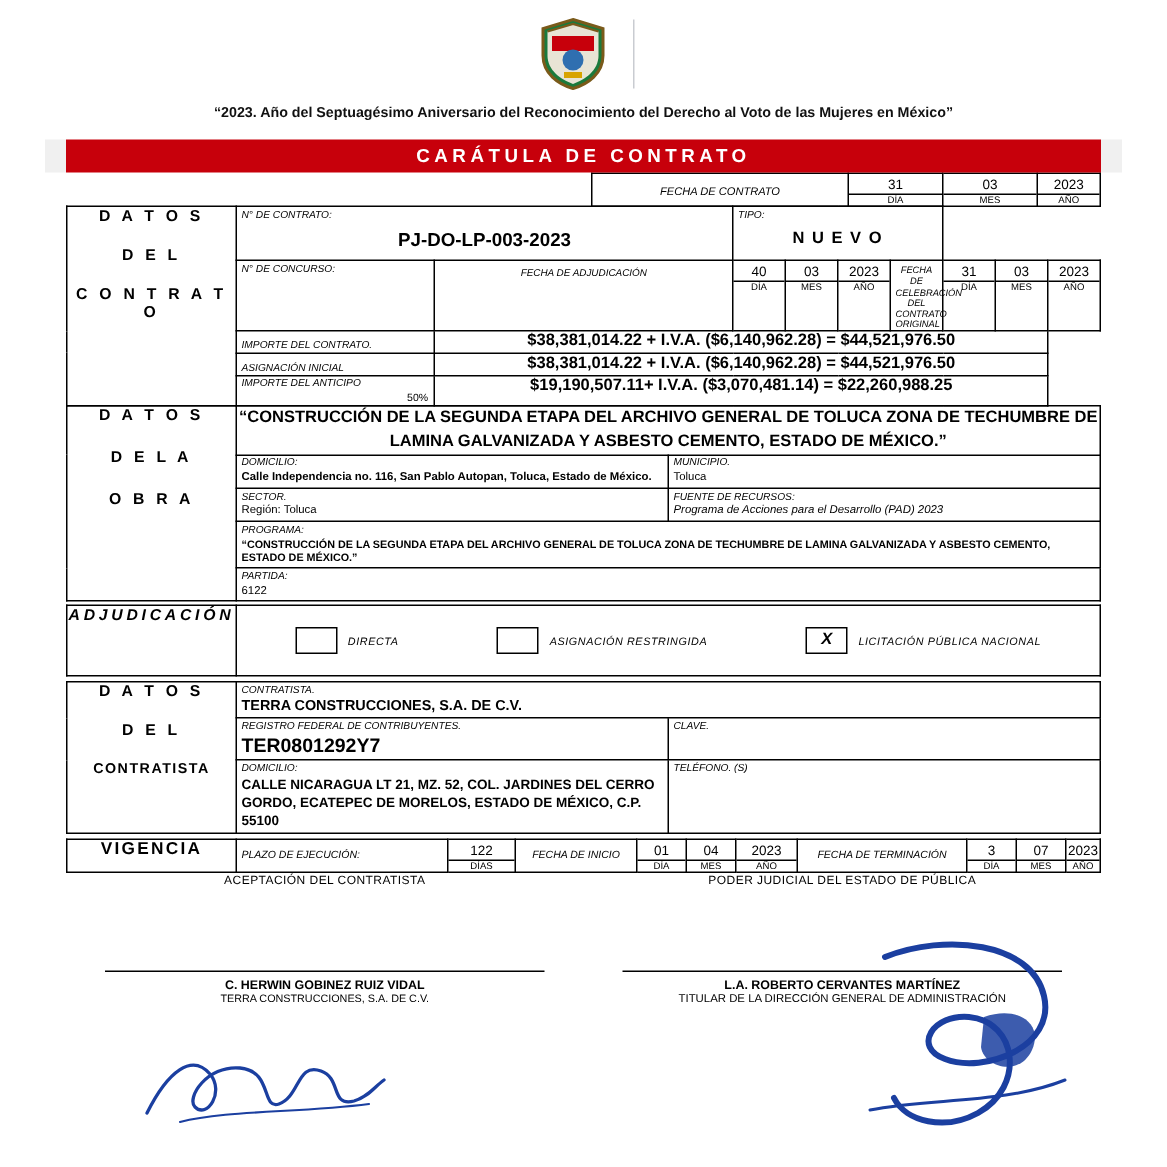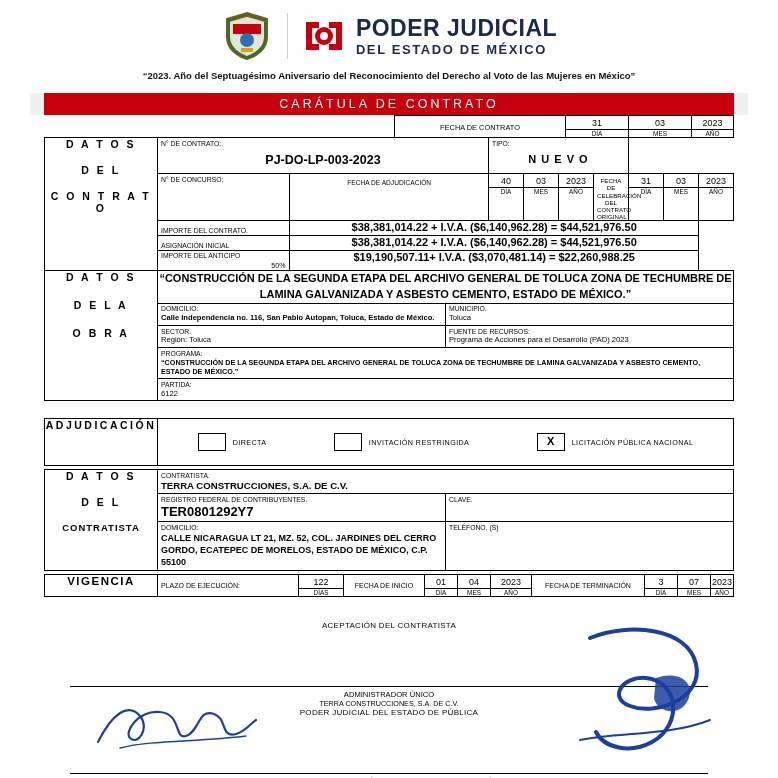--- a/index.html
+++ b/index.html
@@ -30,27 +30,27 @@
   .titlebar{
     position:relative;margin:12px 44px 0 44px;height:22px;
     background:#c7000b;
     display:flex;align-items:center;justify-content:center;
   }
   .titlebar:before,.titlebar:after{
     content:"";position:absolute;top:0;width:14px;height:22px;background:#f0f0f0;
   }
   .titlebar:before{left:-14px;}
   .titlebar:after{right:-14px;}
-  .titlebar span{color:#fff;font-size:12.5px;font-weight:normal;letter-spacing:3px;}
+  .titlebar span{color:#fff;font-size:12.5px;font-weight:bold;letter-spacing:3px;}
 
   
   .form{margin:0 44px;}
   table.f{border-collapse:collapse;width:100%;table-layout:fixed;}
   table.f td{border:1px solid #000;vertical-align:top;padding:0;}
-  .lbl{font-size:6.8px;padding:1.5px 3px 0 3px;line-height:1.15;}
+  .lbl{font-size:6.8px;padding:1.5px 3px 0 3px;line-height:1.15;font-style:italic;}
   .val{font-size:8.6px;padding:0 3px 2px 3px;font-weight:bold;line-height:1.2;}
   .center{text-align:center;}
   .nb{border:none !important;}
   .sect-label{
     font-size:10.5px;font-weight:bold;letter-spacing:2.5px;text-align:center;
     vertical-align:middle;
   }
   .big{font-size:12.5px;font-weight:bold;text-align:center;padding:6px 2px;}
   .mono-amt{font-size:11px;font-weight:bold;text-align:center;padding:3px 2px;}
   .dma{font-size:6.4px;text-align:center;line-height:1.1;padding:0;}
@@ -59,21 +59,21 @@
   .sub{font-size:7.6px;font-weight:bold;line-height:1.3;padding:0 3px 2px 3px;}
   .small-note{font-size:7.2px;line-height:1.3;padding:0 3px 2px 3px;}
   .adj-box{width:26px;height:16px;border:1px solid #000;display:inline-block;vertical-align:middle;
            text-align:center;font-size:11px;font-weight:bold;line-height:15px;}
   .adj-row{display:flex;align-items:center;justify-content:space-around;height:46px;padding:0 6px;}
   .adj-item{display:flex;align-items:center;gap:7px;}
   .adj-item .t{font-size:7.2px;letter-spacing:.4px;}
   .vig-label{font-size:11.5px;font-weight:bold;letter-spacing:1.5px;text-align:center;vertical-align:middle;}
 
   
-  .signs{margin:24px 44px 0 44px;display:flex;flex-direction:column;}
+  .signs{margin:0 44px 0 44px;display:flex;}
   .sgn{flex:1;text-align:center;position:relative;}
   .sgn .cap{font-size:8px;letter-spacing:.3px;}
   .sgn .line{border-top:1px solid #000;margin:56px 26px 3px 26px;}
   .sgn .nm{font-size:8.3px;font-weight:bold;}
   .sgn .rl{font-size:7.6px;}
   .sgn .rl2{font-size:7.2px;}
 
   .ink{position:absolute;pointer-events:none;}
 </style>
 </head>
@@ -86,32 +86,20 @@
       <svg width="52" height="52" viewBox="0 0 52 52">
         <path d="M26 3 L46 9 V27 C46 39 36 46 26 49 C16 46 6 39 6 27 V9 Z" fill="#1a7a3c" stroke="#7a5a1a" stroke-width="2"></path>
         <path d="M26 6 L43 11 V27 C43 37 34 43 26 46 C18 43 9 37 9 27 V11 Z" fill="#e8e4d5"></path>
         <rect x="12" y="14" width="28" height="10" fill="#c7000b"></rect>
         <circle cx="26" cy="30" r="7" fill="#2f6fb0"></circle>
         <path d="M20 38 h12 v4 h-12 z" fill="#d8a400"></path>
         <path d="M9 11 L26 6 L43 11" fill="none" stroke="#7a5a1a" stroke-width="1.5"></path>
       </svg>
     </div>
     <div class="divider-v"></div>
-    <div class="brand">
-      <svg class="brand-mark" viewBox="0 0 44 44">
-        <path d="M4 8 h13 v6 h-7 v16 h7 v6 H4 z" fill="#c7000b"></path>
-        <path d="M40 8 h-13 v6 h7 v16 h-7 v6 h13 z" fill="#c7000b"></path>
-        <circle cx="22" cy="22" r="9" fill="#c7000b"></circle>
-        <circle cx="22" cy="22" r="4" fill="#ffffff"></circle>
-      </svg>
-      <div class="brand-text">
-        <div class="l1">PODER JUDICIAL</div>
-        <div class="l2">DEL ESTADO DE MÉXICO</div>
-      </div>
-    </div>
   </div>
 
   <div class="lema">“2023. Año del Septuagésimo Aniversario del Reconocimiento del Derecho al Voto de las Mujeres en México”</div>
 
   <div class="titlebar">
     <span>CARÁTULA DE CONTRATO</span>
   </div>
 
   <div class="form">
 
@@ -233,51 +221,51 @@
           <div class="sub" style="font-weight:normal;">Toluca</div>
         </td>
       </tr>
       <tr>
         <td>
           <div class="lbl">SECTOR.</div>
           <div class="sub" style="font-weight:normal;">Región: Toluca</div>
         </td>
         <td>
           <div class="lbl">FUENTE DE RECURSOS:</div>
-          <div class="sub" style="font-weight:normal;">Programa de Acciones para el Desarrollo (PAD) 2023</div>
+          <div class="sub" style="font-weight:normal;font-style:italic;">Programa de Acciones para el Desarrollo (PAD) 2023</div>
         </td>
       </tr>
       <tr>
         <td colspan="2">
           <div class="lbl">PROGRAMA:</div>
           <div class="small-note" style="font-weight:bold;">“CONSTRUCCIÓN DE LA SEGUNDA ETAPA DEL ARCHIVO GENERAL DE TOLUCA ZONA DE TECHUMBRE DE LAMINA GALVANIZADA Y ASBESTO CEMENTO, ESTADO DE MÉXICO.”</div>
         </td>
       </tr>
       <tr>
         <td colspan="2">
           <div class="lbl">PARTIDA:</div>
           <div class="sub" style="font-weight:normal;">6122</div>
         </td>
       </tr>
     </tbody>
       </table>
 
-    <table class="f" style="margin-top:17px;">
+    <table class="f" style="margin-top:2px;font-style:italic;">
       <tbody>
           <tr>
         <td style="width:112px;" class="sect-label">ADJUDICACIÓN</td>
         <td>
           <div class="adj-row">
             <div class="adj-item">
               <span class="adj-box"></span>
               <span class="t">DIRECTA</span>
             </div>
             <div class="adj-item">
               <span class="adj-box"></span>
-              <span class="t">INVITACIÓN RESTRINGIDA</span>
+              <span class="t">ASIGNACIÓN RESTRINGIDA</span>
             </div>
             <div class="adj-item">
               <span class="adj-box">X</span>
               <span class="t">LICITACIÓN PÚBLICA NACIONAL</span>
             </div>
           </div>
         </td>
       </tr>
     </tbody>
       </table>
@@ -361,26 +349,27 @@
         </td>
       </tr>
     </tbody>
       </table>
   </div>
 
   <div class="signs">
     <div class="sgn">
       <div class="cap">ACEPTACIÓN DEL CONTRATISTA</div>
       <div class="line"></div>
-      <div class="rl">ADMINISTRADOR ÚNICO</div>
+      <div class="nm">C. HERWIN GOBINEZ RUIZ VIDAL</div>
       <div class="rl2">TERRA CONSTRUCCIONES, S.A. DE C.V.</div>
     </div>
     <div class="sgn">
       <div class="cap">PODER JUDICIAL DEL ESTADO DE PÚBLICA</div>
       <div class="line"></div>
+      <div class="nm">L.A. ROBERTO CERVANTES MARTÍNEZ</div>
       <div class="rl">TITULAR DE LA DIRECCIÓN GENERAL DE ADMINISTRACIÓN</div>
     </div>
   </div>
 
   <svg class="ink" style="left:90px;top:690px;" width="170" height="70" viewBox="0 0 170 70">
     <path d="M8 52 C22 24, 38 12, 50 26 C60 38, 48 56, 40 48 C34 42, 48 20, 70 22
              C92 24, 84 50, 96 46 C110 41, 108 18, 124 24 C138 29, 130 48, 146 44
              C156 41, 160 34, 166 30" fill="none" stroke="#1b3fa0" stroke-width="2.2" stroke-linecap="round"></path>
     <path d="M30 58 C60 50, 110 52, 156 46" fill="none" stroke="#1b3fa0" stroke-width="1.4" stroke-linecap="round"></path>
   </svg>

